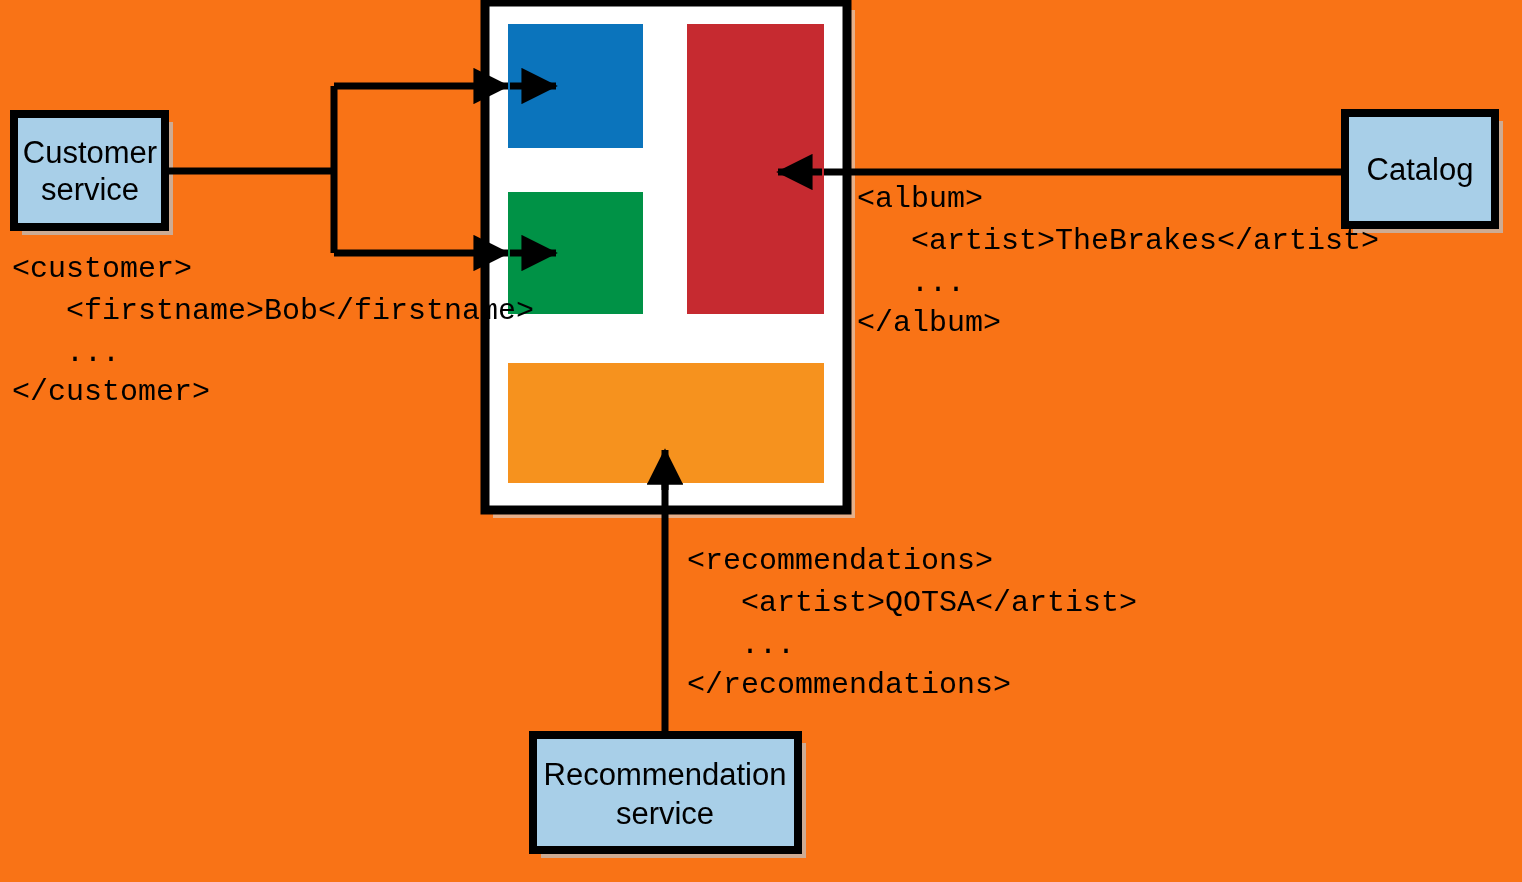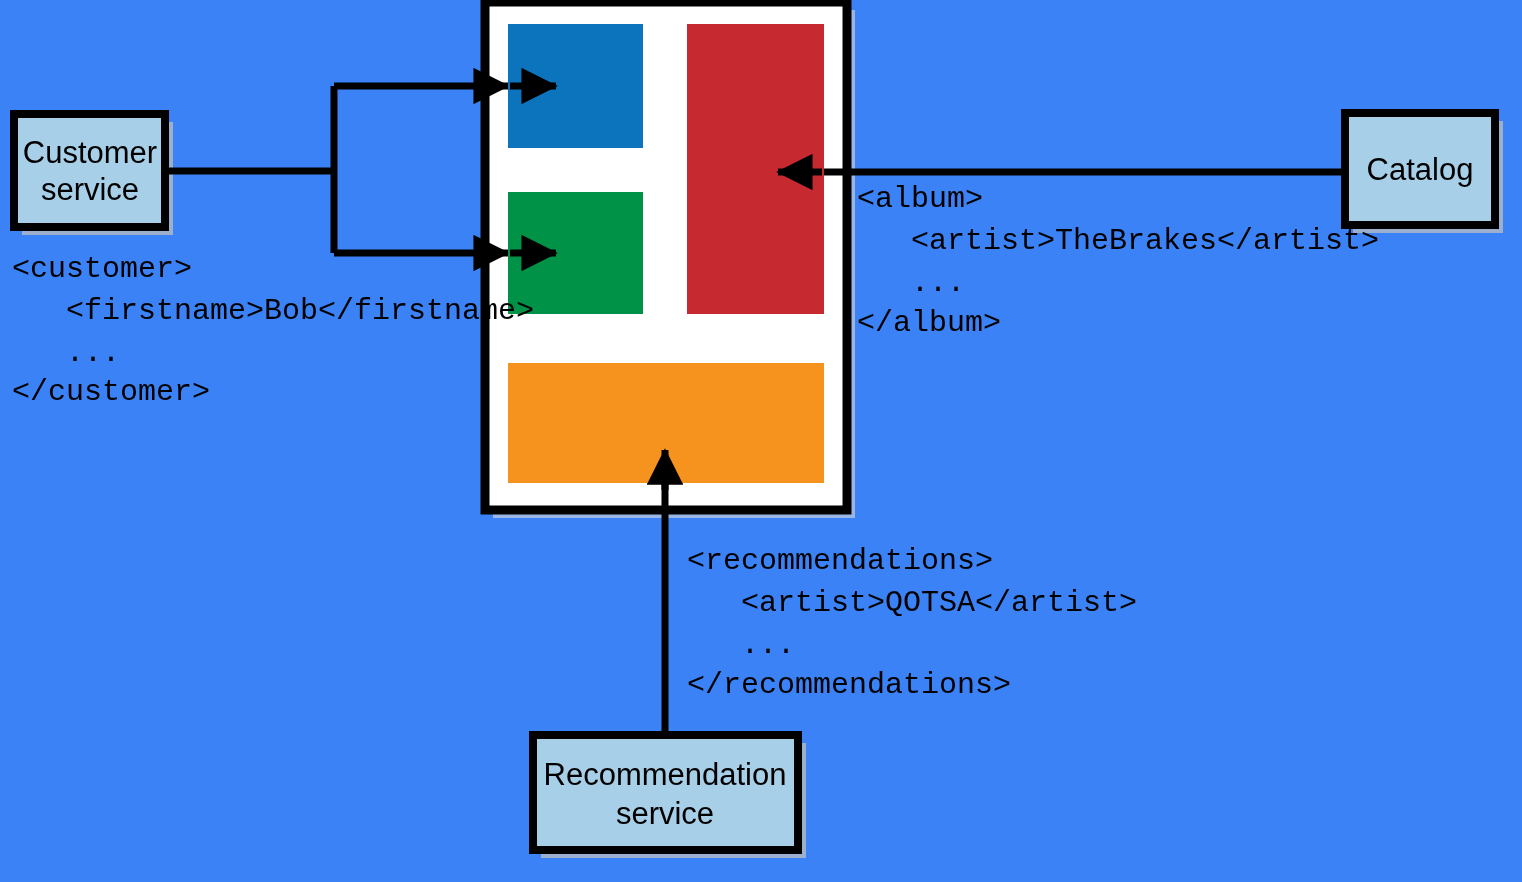--- a/index.html
+++ b/index.html
@@ -7,21 +7,21 @@
     padding: 0;
     background: #ffffff;
   }
   body {
     font-family: "Liberation Sans", sans-serif;
   }
   #canvas {
     position: relative;
     width: 1522px;
     height: 882px;
-    background: #3b82f6;
+    background: #f97316;
     overflow: hidden;
   }
   #diagram-svg {
     position: absolute;
     left: 0;
     top: 0;
     width: 1522px;
     height: 882px;
   }
   .svc-label {

